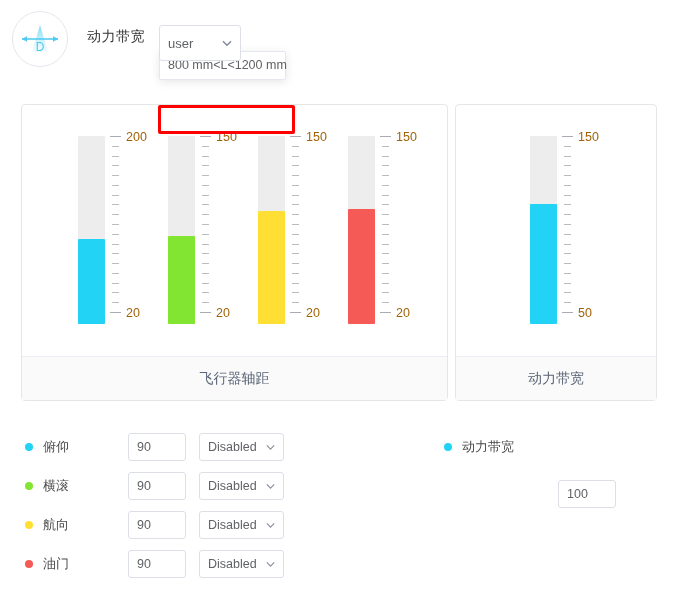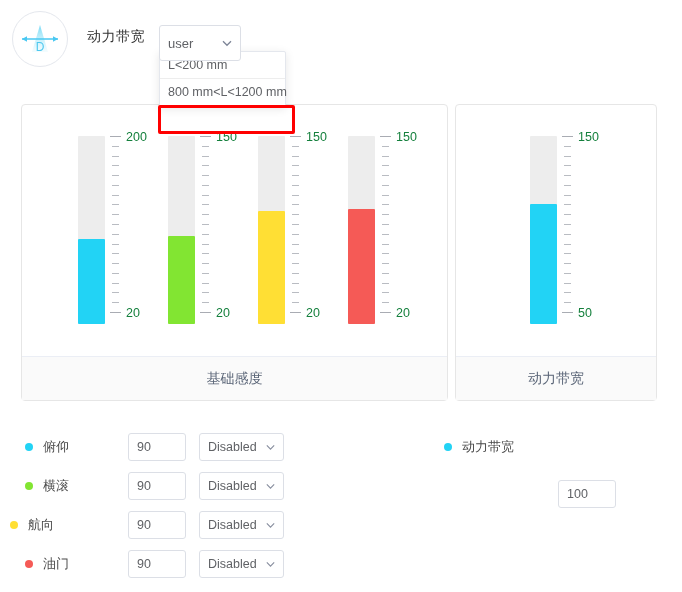--- a/index.html
+++ b/index.html
@@ -101,21 +101,21 @@
   }
   .scale { position: absolute; width: 46px; }
   .scale .tick {
     position: absolute; left: 0;
     height: 1px; background: #b9bcc2;
   }
   .scale .tick.major { width: 11px; background: #a9acb3; }
   .scale .tick.minor { width: 7px; left: 2px; }
   .scale .scale-label {
     position: absolute; left: 16px;
-    font-size: 12.5px; color: #15803d;
+    font-size: 12.5px; color: #a16207;
     line-height: 1; white-space: nowrap;
   }
 
   
   .form-row { position: absolute; height: 28px; display: flex; align-items: center; }
   .dot { width: 8px; height: 8px; border-radius: 50%; flex: 0 0 8px; }
   .row-label { margin-left: 10px; font-size: 13px; color: #4a4a4a; white-space: nowrap; }
   .num-input {
     position: absolute;
     width: 58px; height: 28px;
@@ -168,21 +168,20 @@
     <div class="sel-trigger">
       <span>user</span>
       <span class="caret">
         <svg width="12" height="12" viewBox="0 0 12 12">
             <path d="M2 4.3 L6 8.3 L10 4.3" fill="none" stroke="currentColor" stroke-width="1.3"></path>
           </svg>
       </span>
     </div>
 
     <div class="sel-menu">
-      <div class="sel-opt">L&lt;200 mm</div>
       <div class="sel-opt">800 mm&lt;L&lt;1200 mm</div>
     </div>
 
     <div class="highlight-box"></div>
   </div>
 
   <div class="panel" id="panel-basic">
     <div class="panel-body" id="body-basic">
         <div class="slider" style="left: 56px; top: 31px; height: 188px;">
           <div class="track"></div>
@@ -287,21 +286,21 @@
           <div class="tick minor" style="top: 136.889px;"></div>
           <div class="tick minor" style="top: 146.667px;"></div>
           <div class="tick minor" style="top: 156.444px;"></div>
           <div class="tick minor" style="top: 166.222px;"></div>
           <div class="tick major" style="top: 176px;"></div>
           <div class="scale-label" style="top: -5px;">150</div>
           <div class="scale-label" style="top: 171px;">20</div>
         </div>
       </div>
     <div class="panel-footer">
-      <span>基础感度</span>
+      <span>飞行器轴距</span>
     </div>
   </div>
 
   <div class="panel" id="panel-power">
     <div class="panel-body" id="body-power">
         <div class="slider" style="left: 74px; top: 31px; height: 188px;">
           <div class="track"></div>
           <div class="fill" style="height: 120.32px; background: rgb(34, 211, 245);"></div>
         </div>
         <div class="scale" style="left: 106px; top: 31px; height: 188px;">
@@ -353,21 +352,21 @@
       </div>
       <div class="num-input" style="left: 128px; top: 472px;">90</div>
       <div class="mini-select" style="left: 199px; top: 472px;">
         <span>Disabled</span>
         <span class="caret">
           <svg width="11" height="11" viewBox="0 0 12 12">
             <path d="M2 4.3 L6 8.3 L10 4.3" fill="none" stroke="currentColor" stroke-width="1.3"></path>
           </svg>
         </span>
       </div>
-      <div class="form-row" style="left: 10px; top: 511px; font-family: Liberation Serif, serif;">
+      <div class="form-row" style="left: 25px; top: 511px; font-family: Liberation Serif, serif;">
         <span class="dot" style="background: rgb(255, 223, 52);"></span>
         <span class="row-label">航向</span>
       </div>
       <div class="num-input" style="left: 128px; top: 511px;">90</div>
       <div class="mini-select" style="left: 199px; top: 511px;">
         <span>Disabled</span>
         <span class="caret">
           <svg width="11" height="11" viewBox="0 0 12 12">
             <path d="M2 4.3 L6 8.3 L10 4.3" fill="none" stroke="currentColor" stroke-width="1.3"></path>
           </svg>

